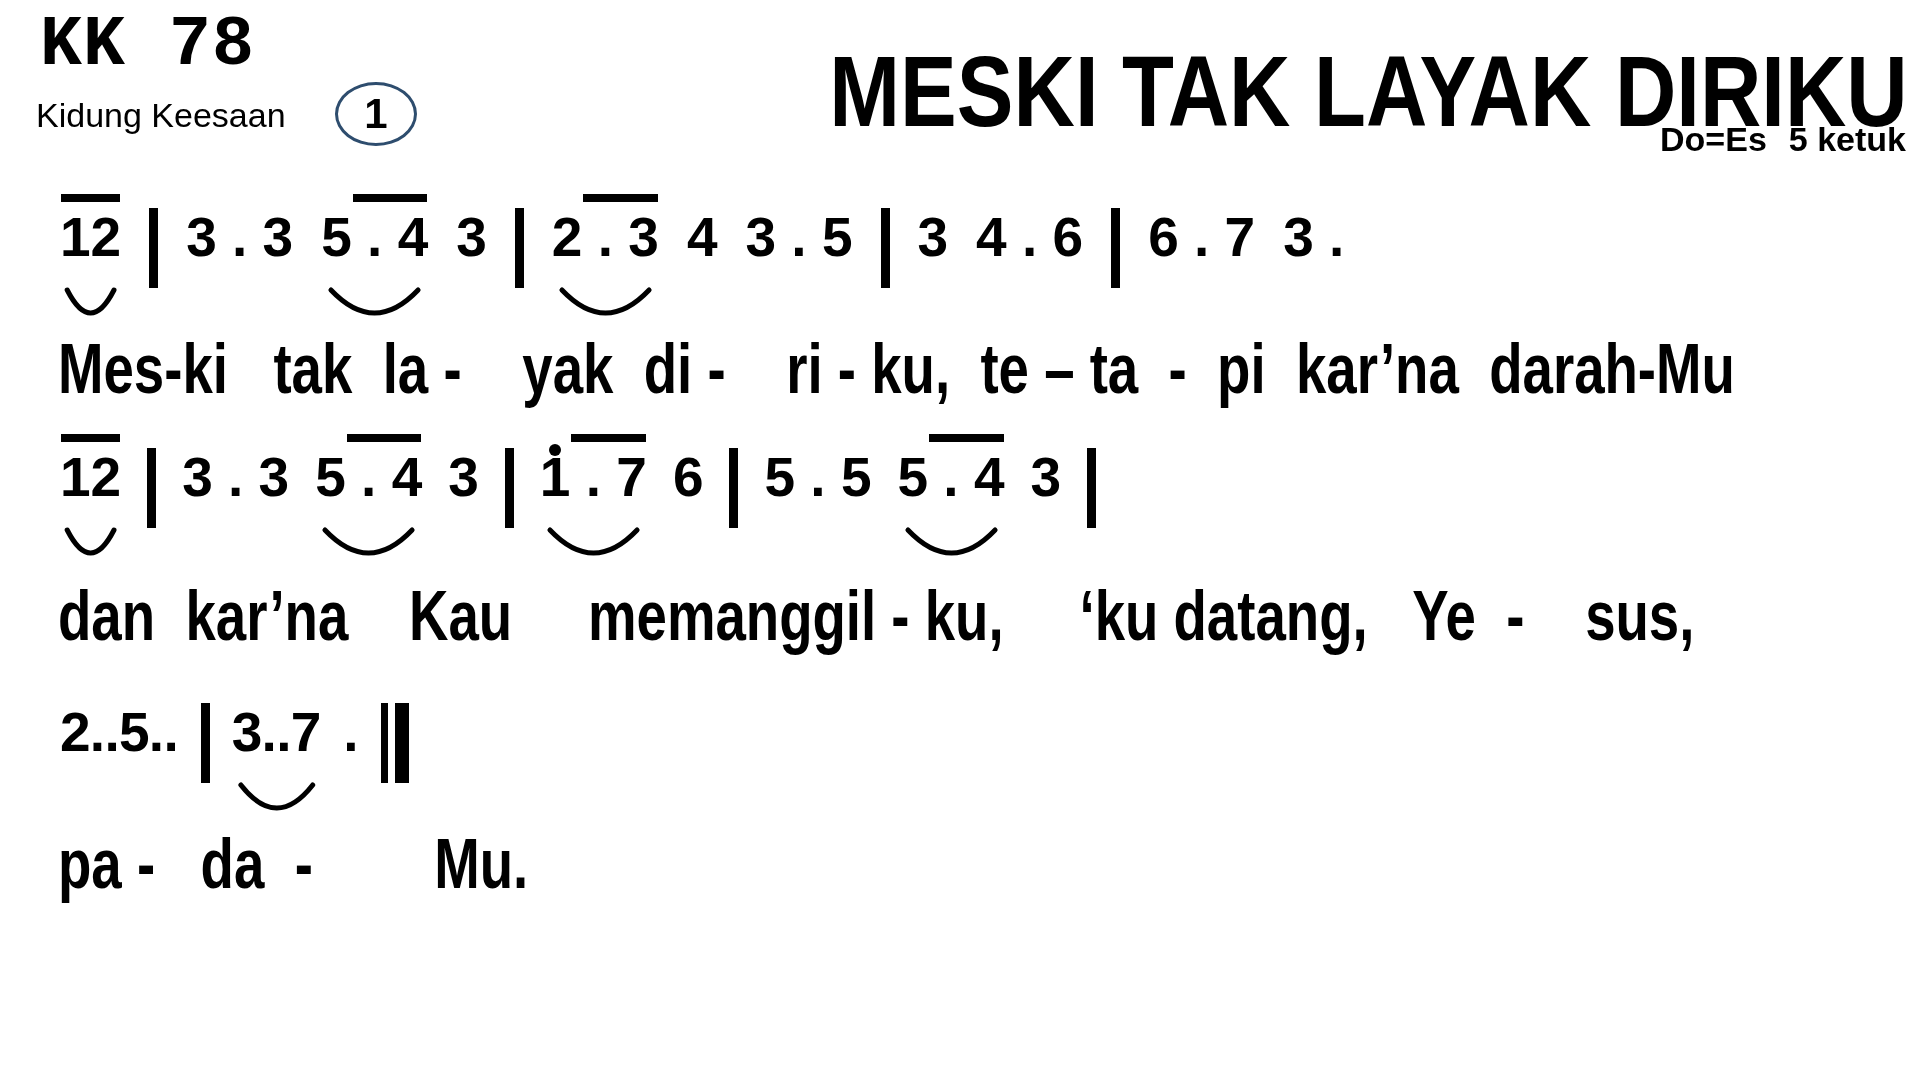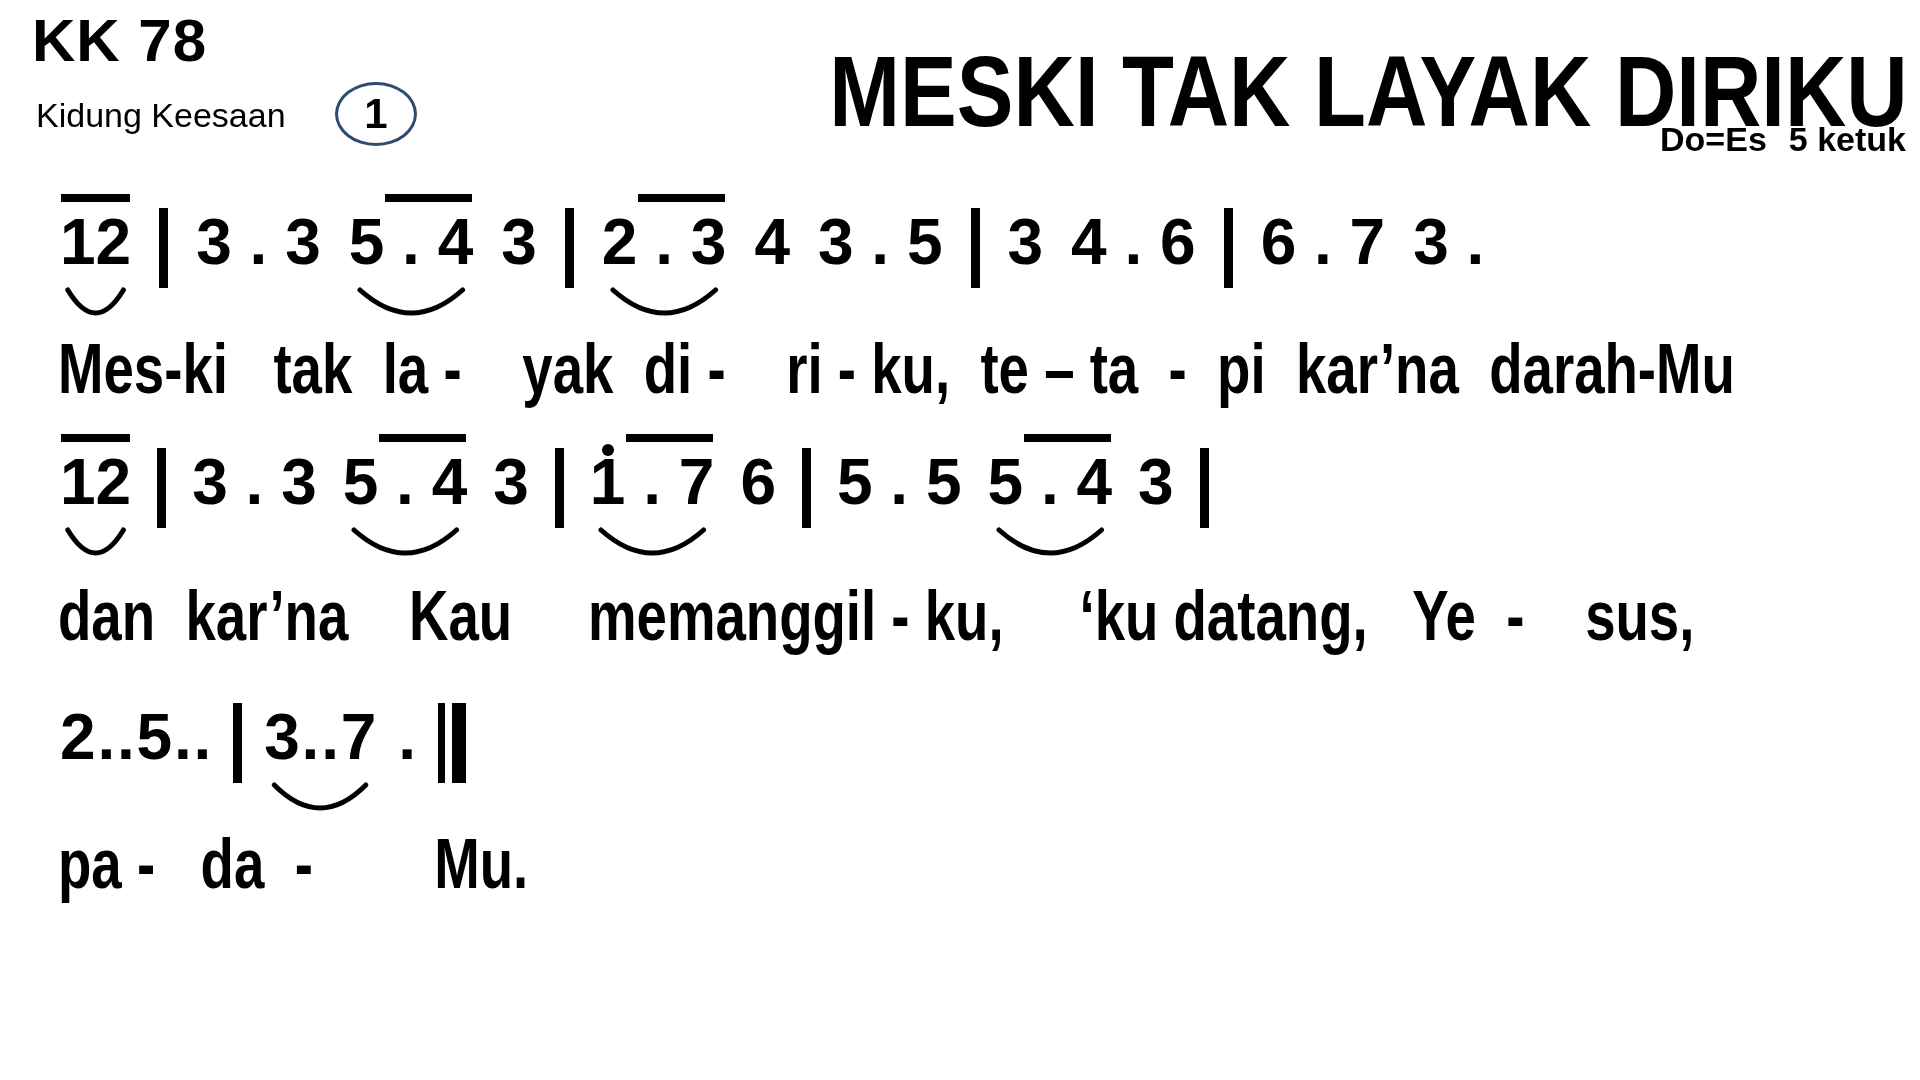--- a/index.html
+++ b/index.html
@@ -1,41 +1,41 @@
 <!DOCTYPE html>
 <html><head>
 <meta charset="utf-8">
 <style>
   html,body{margin:0;padding:0;}
   body{
     width:1920px;height:1080px;background:#ffffff;color:#000;
     font-family:"Liberation Sans",sans-serif;position:relative;overflow:hidden;
   }
   
-  .song-code{position:absolute;left:32px;top:6px;font-size:60px;font-weight:bold;letter-spacing:1px;}
+  .song-code{position:absolute;left:40px;top:6px;font-size:70px;font-weight:bold;letter-spacing:1px;font-family:Liberation Mono, monospace;}
   .hymnal-name{position:absolute;left:36px;top:96px;font-size:34px;font-weight:normal;}
   .verse-badge{
     position:absolute;left:335px;top:82px;width:82px;height:64px;
     border:3px solid #2e4d6e;border-radius:50%;
     display:flex;align-items:center;justify-content:center;
     font-size:42px;font-weight:bold;background:#fff;box-sizing:border-box;
   }
   .title{
     position:absolute;right:12px;top:34px;font-size:100px;font-weight:bold;
     white-space:nowrap;transform:scaleX(0.85);transform-origin:100% 50%;
   }
   .key-row{position:absolute;right:14px;top:120px;font-size:34px;font-weight:bold;white-space:pre;}
   .key-row .beats{margin-left:22px;}
   
   .notation-row{position:absolute;display:flex;align-items:flex-start;}
   .row1{top:182px;left:60px;gap:28px;}
   .row2{top:422px;left:60px;gap:26px;}
   .row3{top:677px;left:60px;gap:22px;text-align:right;}
   .row3 .seg{letter-spacing:-8px;padding-right:8px;}
-  .grp{position:relative;display:inline-flex;font-size:64px;font-weight:bold;line-height:1;flex:none;}
+  .grp{position:relative;display:inline-flex;font-size:55px;font-weight:bold;line-height:1;flex:none;}
   .seg{display:inline-block;white-space:pre;padding-top:28px;position:relative;}
   .seg.over::before{content:"";position:absolute;top:12px;left:1px;right:1px;height:8px;background:#000;}
   .seg.hidot::after{content:"";position:absolute;top:22px;left:50%;margin-left:-6px;width:12px;height:12px;border-radius:50%;background:#000;}
   .slur{position:absolute;left:4px;right:4px;top:104px;height:36px;}
   .slur svg{width:100%;height:100%;display:block;}
   .bar{width:9px;height:80px;margin-top:26px;background:#000;flex:none;}
   .finalbar{display:flex;gap:7px;margin-top:26px;flex:none;}
   .finalbar .b-thin{width:7px;height:80px;background:#000;}
   .finalbar .b-thick{width:14px;height:80px;background:#000;}
   

